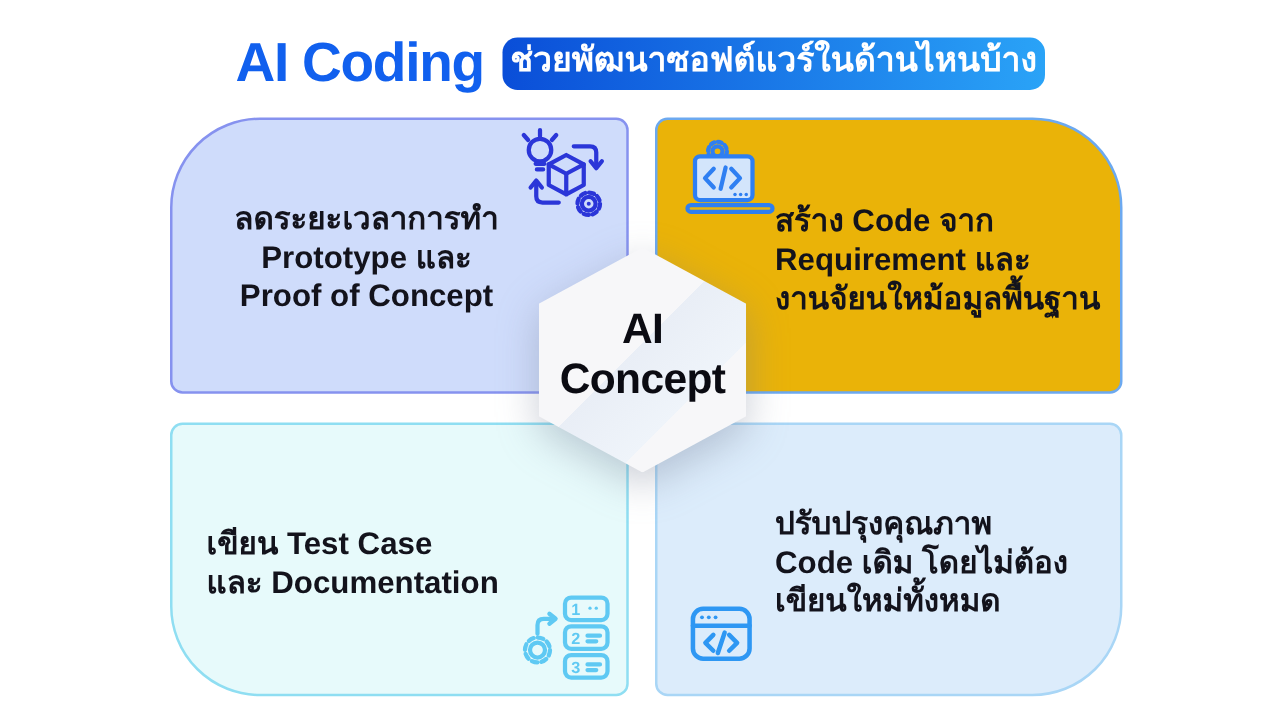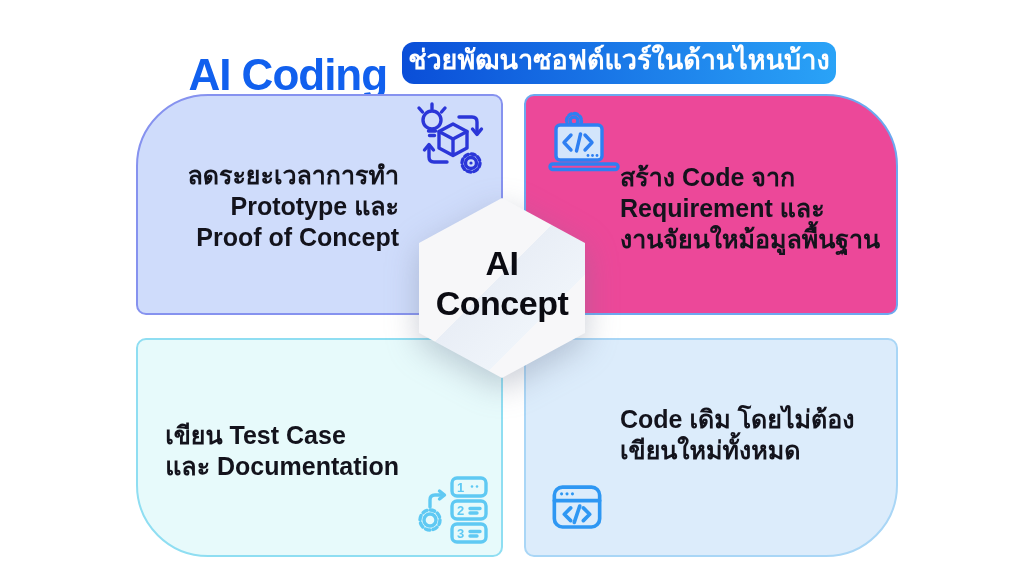--- a/index.html
+++ b/index.html
@@ -5,45 +5,45 @@
   html,body{margin:0;padding:0;}
   body{background:#ffffff;}
   .stage{
     position:relative; width:1024px; height:576px; overflow:hidden;
     background:#ffffff;
     font-family:"Liberation Sans","DejaVu Sans",sans-serif;
   }
   
   .header{position:absolute; left:0; top:26px; width:100%;
     display:flex; justify-content:center; align-items:center; gap:15px;}
-  .title{font-size:44px; font-weight:800; color:#1160ee; letter-spacing:-1px;margin-top:24px;}
+  .title{font-size:44px; font-weight:800; color:#1160ee; letter-spacing:-1px;}
   .badge{
     background:linear-gradient(90deg,#0a4ed8,#2aa3f7);
     color:#ffffff; font-size:27px; font-weight:700;
     padding:2px 6px 8px; border-radius:12px; line-height:1.2;
   }
   
   .card{position:absolute; border:2px solid;}
   .card-tl{left:136px; top:94px;  width:363px; height:217px; background:#cfdcfb; border-color:#8692ef; border-radius:72px 10px 10px 10px;}
-  .card-tr{left:524px; top:94px;  width:370px; height:217px; background:#ec4899; border-color:#6ca9f0; border-radius:10px 72px 10px 10px;}
+  .card-tr{left:524px; top:94px;  width:370px; height:217px; background:#eab308; border-color:#6ca9f0; border-radius:10px 72px 10px 10px;}
   .card-bl{left:136px; top:338px; width:363px; height:215px; background:#e7fafb; border-color:#8fdef2; border-radius:10px 10px 10px 72px;}
   .card-br{left:524px; top:338px; width:370px; height:215px; background:#dcecfb; border-color:#a9d6f6; border-radius:10px 10px 72px 10px;}
   .card-text{position:absolute; font-size:25px; font-weight:600; color:#13131c; line-height:31px;}
-  .text-tl{top:64px;  right:102px; text-align:right;}
+  .text-tl{top:64px;  right:102px; text-align:center;}
   .text-tr{top:66px;  left:94px;  text-align:left;}
   .text-bl{top:80px;  right:102px; text-align:left;}
   .text-br{top:64px;  left:94px;  text-align:left;}
   .icon{position:absolute;}
   .icon-tl{left:268px; top:4px;   width:84px; height:84px;}
   .icon-tr{left:18px;  top:12px;  width:80px; height:80px;}
   .icon-bl{left:276px; top:130px; width:84px; height:84px;}
   .icon-br{left:22px;  top:138px; width:58px; height:58px;}
   .icon svg{display:block; width:100%; height:100%;}
   
-  .hex-wrap{position:absolute; left:419px; top:198px; width:166px; height:180px;
+  .hex-wrap{position:absolute; left:431px; top:198px; width:166px; height:180px;
     filter:drop-shadow(0 10px 16px rgba(110,120,145,0.38));}
   .hex{width:100%; height:100%;
     clip-path:polygon(50% 0%,100% 25%,100% 75%,50% 100%,0% 75%,0% 25%);
     background:linear-gradient(135deg,#f7f7f9 0%,#f7f7f9 46%,#e9eef6 46%,#eff4fa 70%,#f7f7f9 70%);
     display:flex; align-items:center; justify-content:center;}
   .hex-text{text-align:center; font-size:34px; font-weight:800; color:#0b0b12;
     line-height:1.17; letter-spacing:-0.5px; margin-top:-8px;}
 </style>
 </head>
 <body>
@@ -133,20 +133,21 @@
         <path d="M7 25 H57"></path>
         <circle cx="15" cy="17.5" r="1.7" fill="#2e97f3" stroke="none"></circle>
         <circle cx="21" cy="17.5" r="1.7" fill="#2e97f3" stroke="none"></circle>
         <circle cx="27" cy="17.5" r="1.7" fill="#2e97f3" stroke="none"></circle>
         <polyline points="25,33 18,40 25,47"></polyline>
         <polyline points="39,33 46,40 39,47"></polyline>
         <path d="M35 31 L29 49"></path>
       </svg>
     </span>
     <div class="card-text text-br">
+      <div>ปรับปรุงคุณภาพ</div>
       <div>Code เดิม โดยไม่ต้อง</div>
       <div>เขียนใหม่ทั้งหมด</div>
     </div>
   </div>
 
   <div class="hex-wrap">
     <div class="hex">
       <div class="hex-text">
         <div>AI</div>
         <div>Concept</div>

